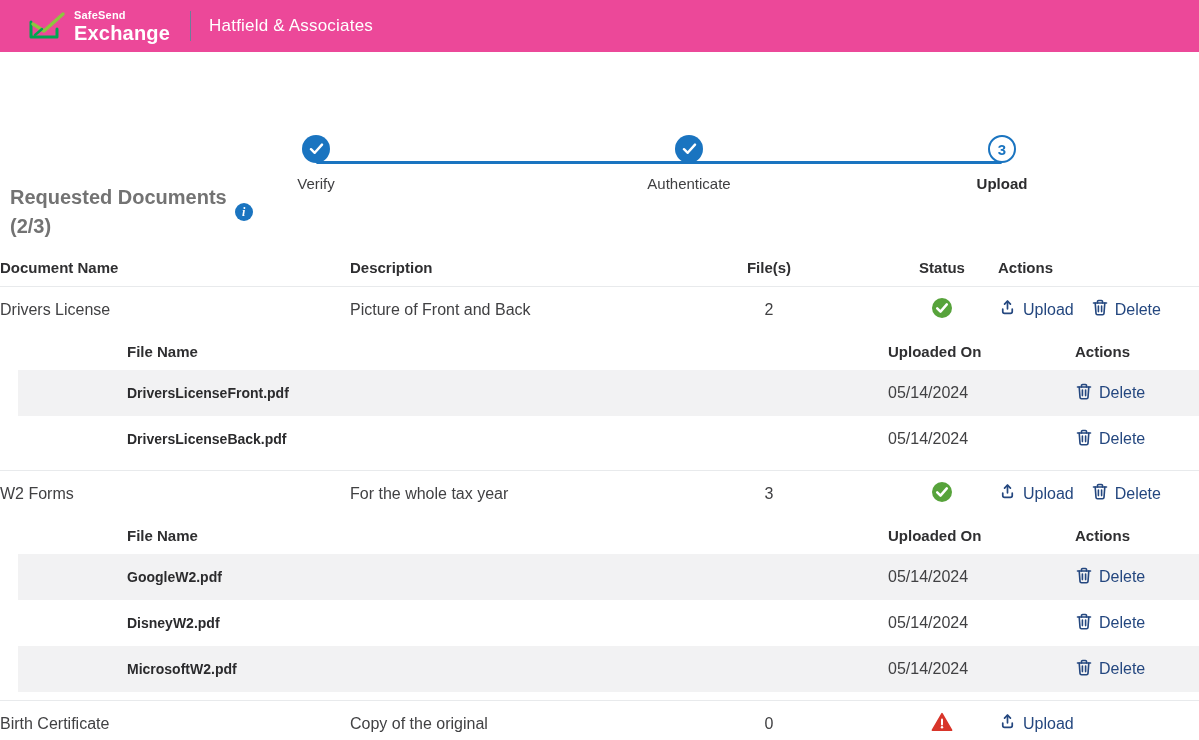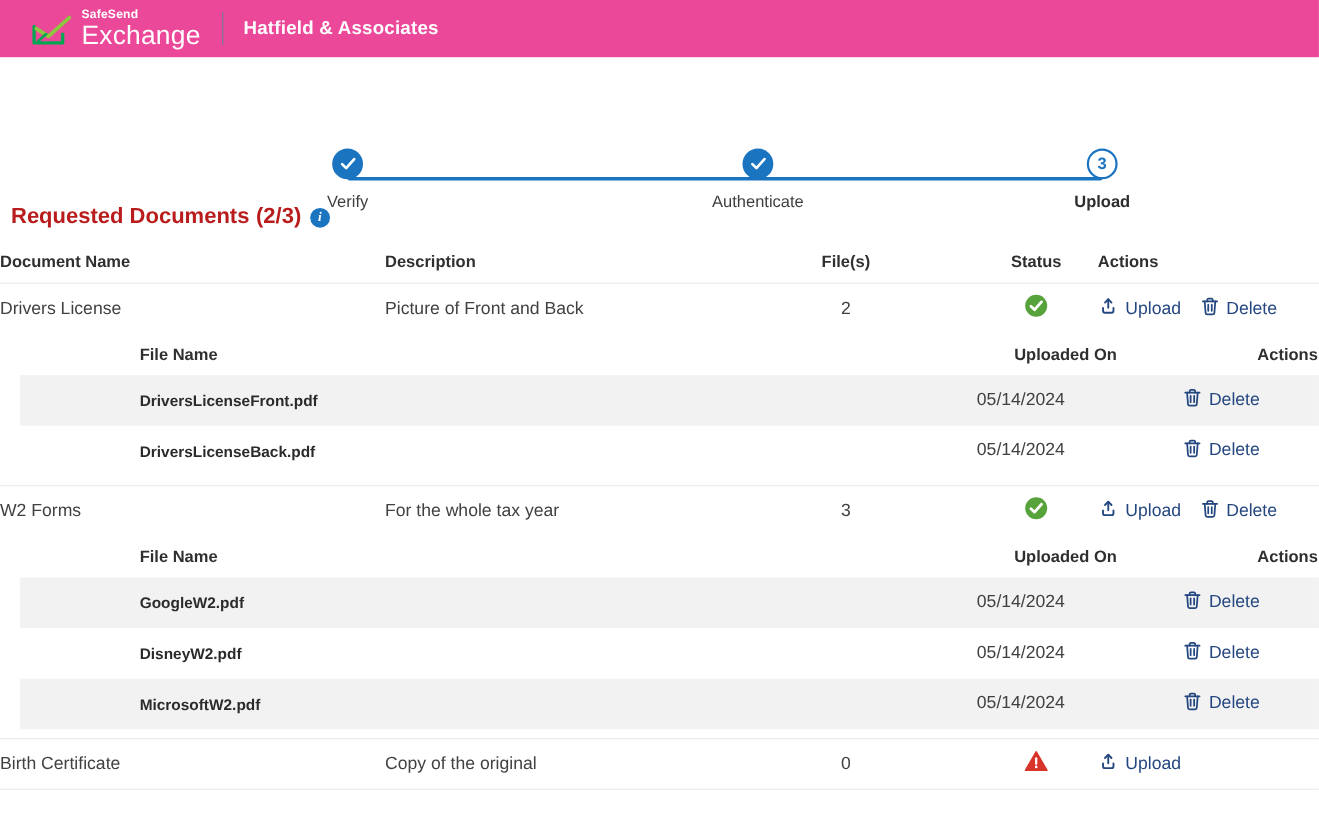--- a/index.html
+++ b/index.html
@@ -5,58 +5,58 @@
   * { margin:0; padding:0; box-sizing:border-box; }
   html,body { width:1199px; height:740px; background:#fff; overflow:hidden;
     font-family:"Liberation Sans","DejaVu Sans",sans-serif; color:#3f3f41; }
 
   
   .topbar { height:52px; background:#ec4899; display:flex; align-items:center; padding-left:28px; }
   .logo { display:flex; align-items:flex-end; gap:8px; }
   .logo svg { display:block; margin-bottom:2px; }
   .brand { color:#fff; line-height:1; }
   .brand .small { font-size:11px; font-weight:600; letter-spacing:.2px; display:block; margin-bottom:2px; }
-  .brand .big { font-size:24px; font-weight:400; letter-spacing:.2px; display:block; }
+  .brand .big { font-size:20px; font-weight:700; letter-spacing:.2px; display:block; }
   .bar-divider { width:1px; height:30px; background:#6d7d99; margin:0 18px 0 20px; }
-  .company { color:#fff; font-size:17px; font-weight:700; letter-spacing:.2px; }
+  .company { color:#fff; font-size:17px; font-weight:400; letter-spacing:.2px; }
 
   
   .stepper { position:relative; height:120px; }
   .step-line { position:absolute; top:109px; left:316px; width:686px; height:3px; background:#1a74c0; border-radius:2px; }
   .step { position:absolute; top:83px; width:220px; transform:translateX(-50%); text-align:center; }
   .step .bubble { width:28px; height:28px; border-radius:50%; margin:0 auto; display:flex; align-items:center; justify-content:center; position:relative; }
   .step.done .bubble { background:#1a74c0; }
   .step.current .bubble { background:#fff; border:2px solid #1a74c0; color:#1a74c0; font-weight:700; font-size:15px; }
   .step .lbl { margin-top:12px; font-size:15px; color:#3f3f41; }
   .step.current .lbl { font-weight:700; color:#2c2c2e; }
 
   
   .page-head { display:flex; align-items:center; gap:8px; margin:14px 0 10px 10px; }
-  .page-head h1 { font-size:20px; font-weight:700; color:#b91c1c; display:flex; gap:6px; }
+  .page-head h1 { font-size:20px; font-weight:700; color:#737373; display:flex; gap:6px;flex-direction:column; }
   .info-btn { width:18px; height:18px; border-radius:50%; background:#1a74c0; color:#fff; border:none;
     font-size:12px; font-weight:700; font-style:italic; display:flex; align-items:center; justify-content:center; cursor:pointer; font-family:"Liberation Serif",serif; }
 
   
   .grid-main { display:grid; grid-template-columns:350px 302px 234px 112px 1fr; align-items:center; }
   .thead { height:38px; font-weight:700; font-size:15px; color:#2f2f31; }
   .c-center { text-align:center; }
   .doc-row { height:46px; border-top:1px solid #e8eaec; font-size:16px; color:#414143; }
   #doc-list { border-bottom:1px solid #e8eaec; }
   .actions-cell { display:flex; align-items:center; gap:17px; }
   .link-btn { display:flex; align-items:center; gap:6px; background:none; border:none; cursor:pointer;
     color:#24477f; font-size:16px; font-family:inherit; padding:0; }
   .link-btn svg { flex:0 0 auto; }
   .status-wrap { display:flex; justify-content:center; }
 
   
   .subtable { margin:0 0 8px 18px; }
   .grid-sub { display:grid; grid-template-columns:870px 170px 1fr; align-items:center; }
   .grid-sub > :first-child { padding-left:109px; }
   .grid-sub > :last-child { padding-left:17px; }
-  .sub-head { height:38px; font-weight:700; font-size:15px; color:#2f2f31;gap:34px; }
+  .sub-head { height:38px; font-weight:700; font-size:15px; color:#2f2f31; }
   .file-row { height:46px; font-size:16px; }
   .file-row.odd { background:#f2f2f3; }
   .file-row .fname { font-weight:700; font-size:14px; color:#2b2b2d; }
   .file-row .fdate { color:#414143; }
 </style>
 </head>
 <body>
 
 <header class="topbar">
   <div class="logo">

